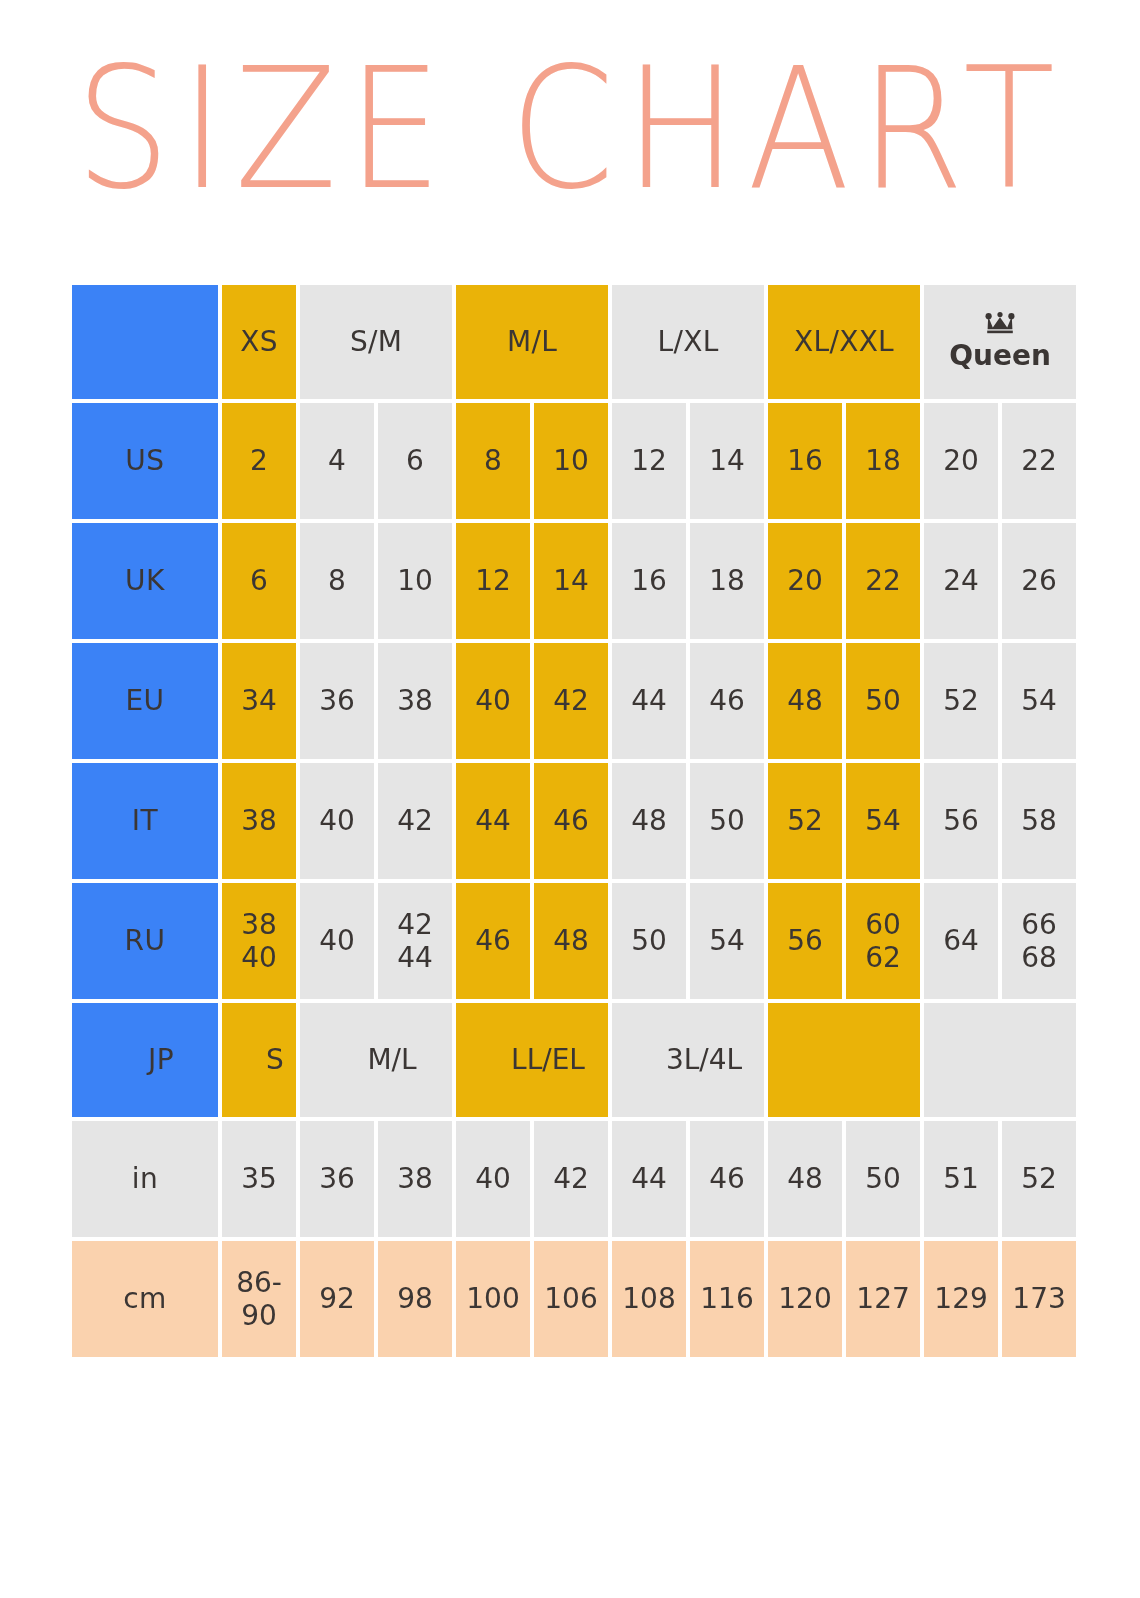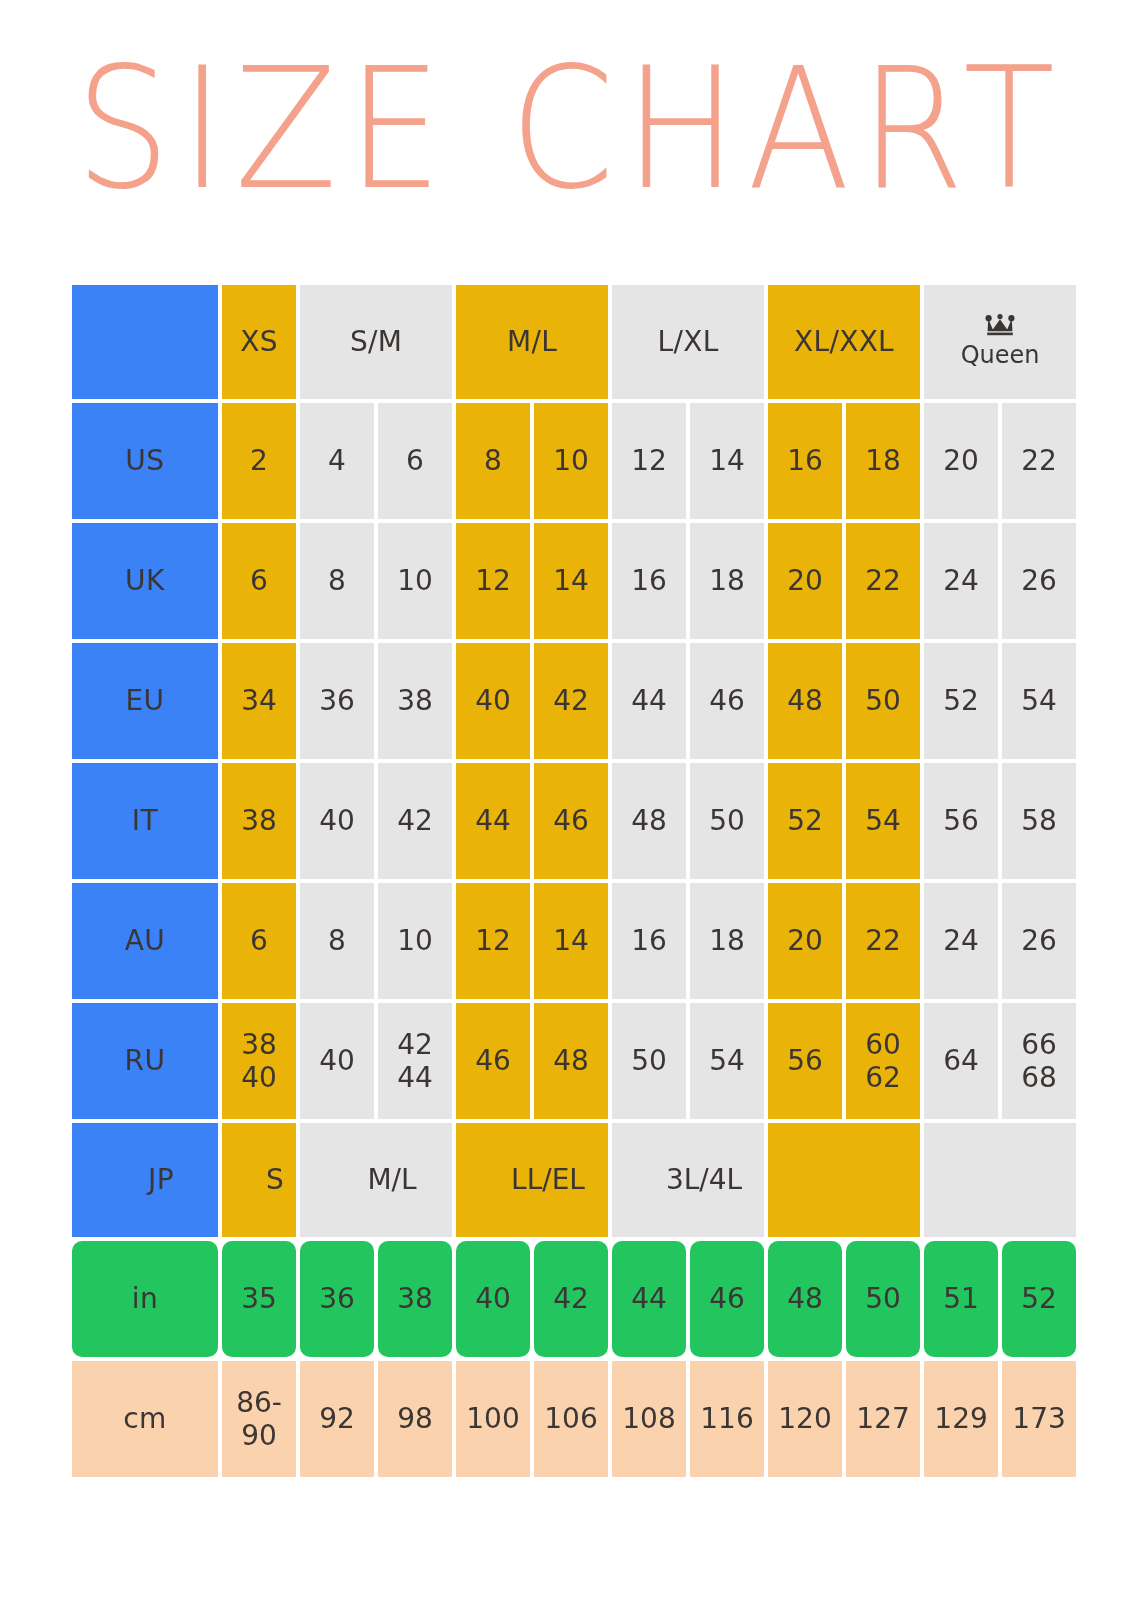--- a/index.html
+++ b/index.html
@@ -68,38 +68,38 @@
   
   tr.r-head td { height: 114px; }
   tr.r-data td { height: 116px; }
   tr.r-ru   td { height: 116px; }
   tr.r-jp   td { height: 114px; padding-left: 32px; }
 
   
   .bg-label   { background: #3b82f6; }  
   .bg-pink    { background: #eab308; }
   .bg-orange  { background: #e5e5e5; }
-  .bg-yellow  { background: #22c55e; border-radius: 10px; }
+  .bg-yellow  { background: #e5e5e5; }
   .bg-peach   { background: #FAD2AE; }
 
   
   .lbl {
     font-weight: 700;
     font-size: 32px;
     letter-spacing: 0.5px;
   }
   
   .hd {
     font-weight: 700;
     font-size: 30px;
     letter-spacing: 0.3px;
   }
   .hd-queen {
-    font-weight: 400;
-    font-size: 24px;
+    font-weight: 700;
+    font-size: 28px;
     display: flex;
     flex-direction: column;
     align-items: center;
     justify-content: center;
     height: 100%;
     gap: 1px;
   }
   .crown-icon { display: block; line-height: 0; margin-bottom: 2px; }
 
   .val { font-size: 28px; }
@@ -208,34 +208,20 @@
           <td class="bg-pink val">44</td>
           <td class="bg-pink val">46</td>
           <td class="bg-orange val">48</td>
           <td class="bg-orange val">50</td>
           <td class="bg-pink val">52</td>
           <td class="bg-pink val">54</td>
           <td class="bg-orange val">56</td>
           <td class="bg-orange val">58</td>
         </tr>
 
-        <tr class="r-data">
-          <td class="bg-label lbl">AU</td>
-          <td class="bg-pink val">6</td>
-          <td class="bg-orange val">8</td>
-          <td class="bg-orange val">10</td>
-          <td class="bg-pink val">12</td>
-          <td class="bg-pink val">14</td>
-          <td class="bg-orange val">16</td>
-          <td class="bg-orange val">18</td>
-          <td class="bg-pink val">20</td>
-          <td class="bg-pink val">22</td>
-          <td class="bg-orange val">24</td>
-          <td class="bg-orange val">26</td>
-        </tr>
 
         <tr class="r-ru">
           <td class="bg-label lbl">RU</td>
           <td class="bg-pink val-two">38
 40</td>
           <td class="bg-orange val">40</td>
           <td class="bg-orange val-two">42
 44</td>
           <td class="bg-pink val">46</td>
           <td class="bg-pink val">48</td>

